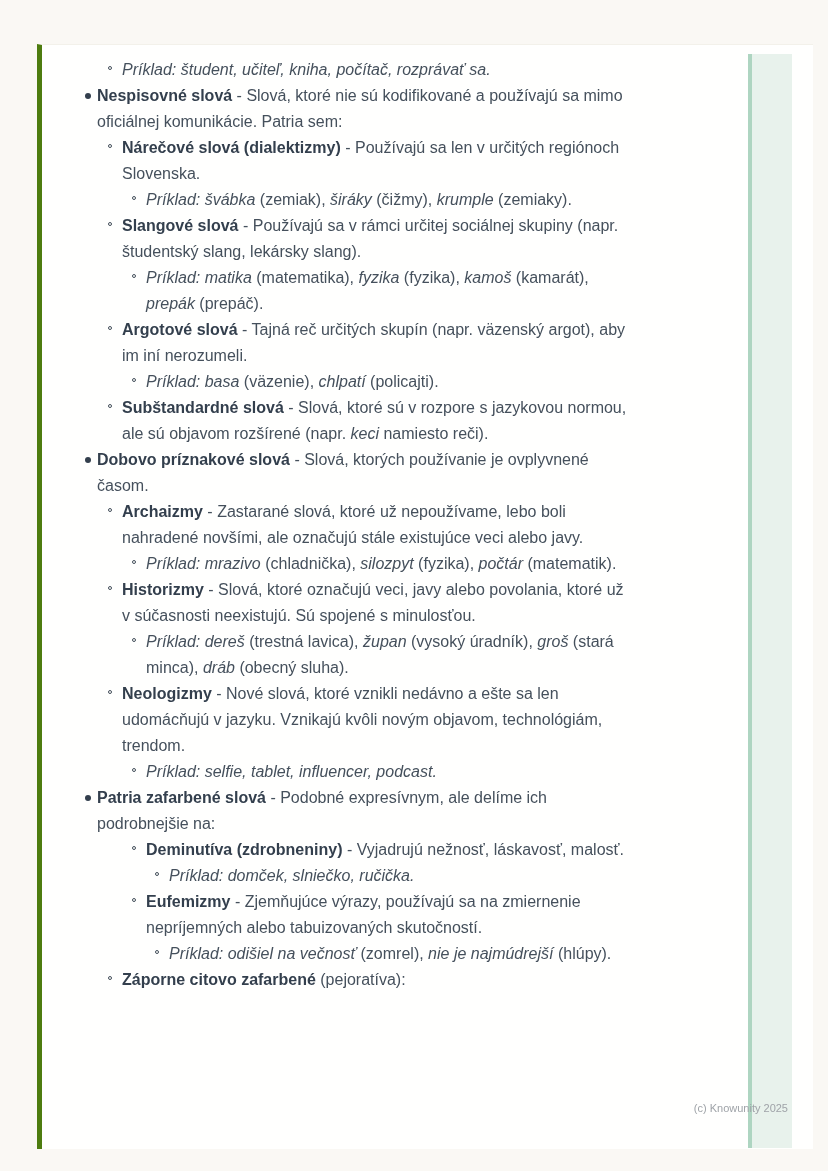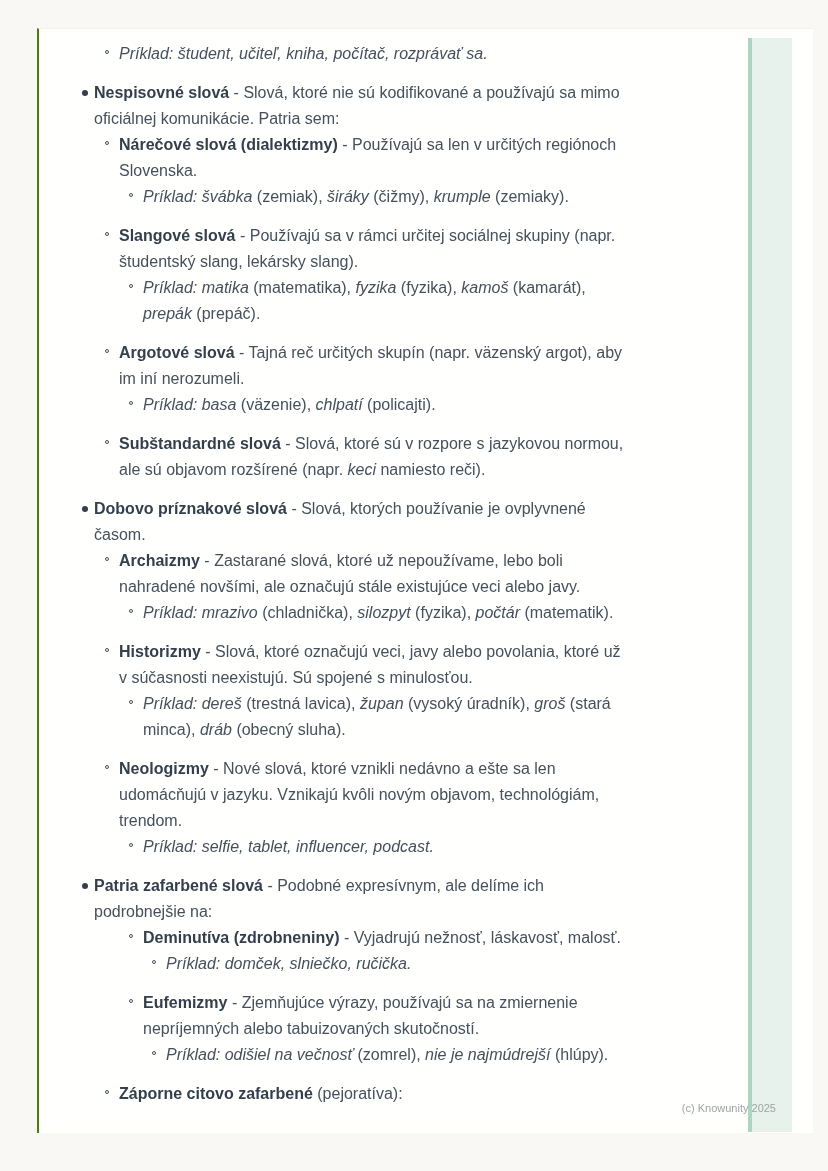--- a/index.html
+++ b/index.html
@@ -5,62 +5,62 @@
   * { margin:0; padding:0; box-sizing:border-box; }
   html,body { width:828px; height:1171px; }
   body {
     position:relative;
     background:var(--canvas-bg,#faf8f4);
     font-family:"Liberation Sans","DejaVu Sans",sans-serif;
     overflow:hidden;
   }
   .page {
     position:absolute;
-    left:37px; top:28px;
+    left:37px; top:44px;
     width:776px; height:1105px;
     background:var(--page-bg,#fffffe);
-    border-left:2px solid #4d7c0f;
+    border-left:5px solid #4d7c0f;
     border-top:1px solid #f3f1ea;
   }
   .accent-bar {
     position:absolute;
     top:9px; right:21px;
     width:44px; height:1094px;
     background:var(--accent-fill,#e8f2ec);
     border-left:4px solid var(--accent-edge,#aed5c1);
     z-index:1;
   }
   .doc {
     position:absolute;
     left:42px; top:12px;
     width:652px;
     font-size:16px;
     line-height:26px;
     color:var(--text,#45505c);
     z-index:2;
   }
   .item { position:relative; }
-  .item.gap { margin-top:13px; }
+  .item.gap { }
   .item.l1 { padding-left:13px; }
   .item.l1 .bullet { left:1px; }
   .item.l2 { padding-left:38px; }
   .item.l2 .bullet { left:24px; }
   .item.l3 { padding-left:62px; }
   .item.l3 .bullet { left:48px; }
   .item.l4 { padding-left:85px; }
   .item.l4 .bullet { left:71px; }
   .bullet { position:absolute; border-radius:50%; }
   .bullet.disc { width:6px; height:6px; top:10px; background:var(--text-bold,#333f4d); }
   .bullet.circle { width:4px; height:4px; top:9px; border:1.5px solid var(--text,#45505c); background:transparent; }
   .content { display:block; }
   .b { font-weight:700; color:var(--text-bold,#333f4d); }
   .i { font-style:italic; }
   .copyright {
     position:absolute;
-    top:1102px; right:52px;
+    top:1102px; right:40px;
     font-size:11px;
     color:var(--footer-text,#9fa3a8);
     z-index:3;
   }
 </style>
 </head>
 <body>
 
 <div class="page">
   <div class="accent-bar"></div>

